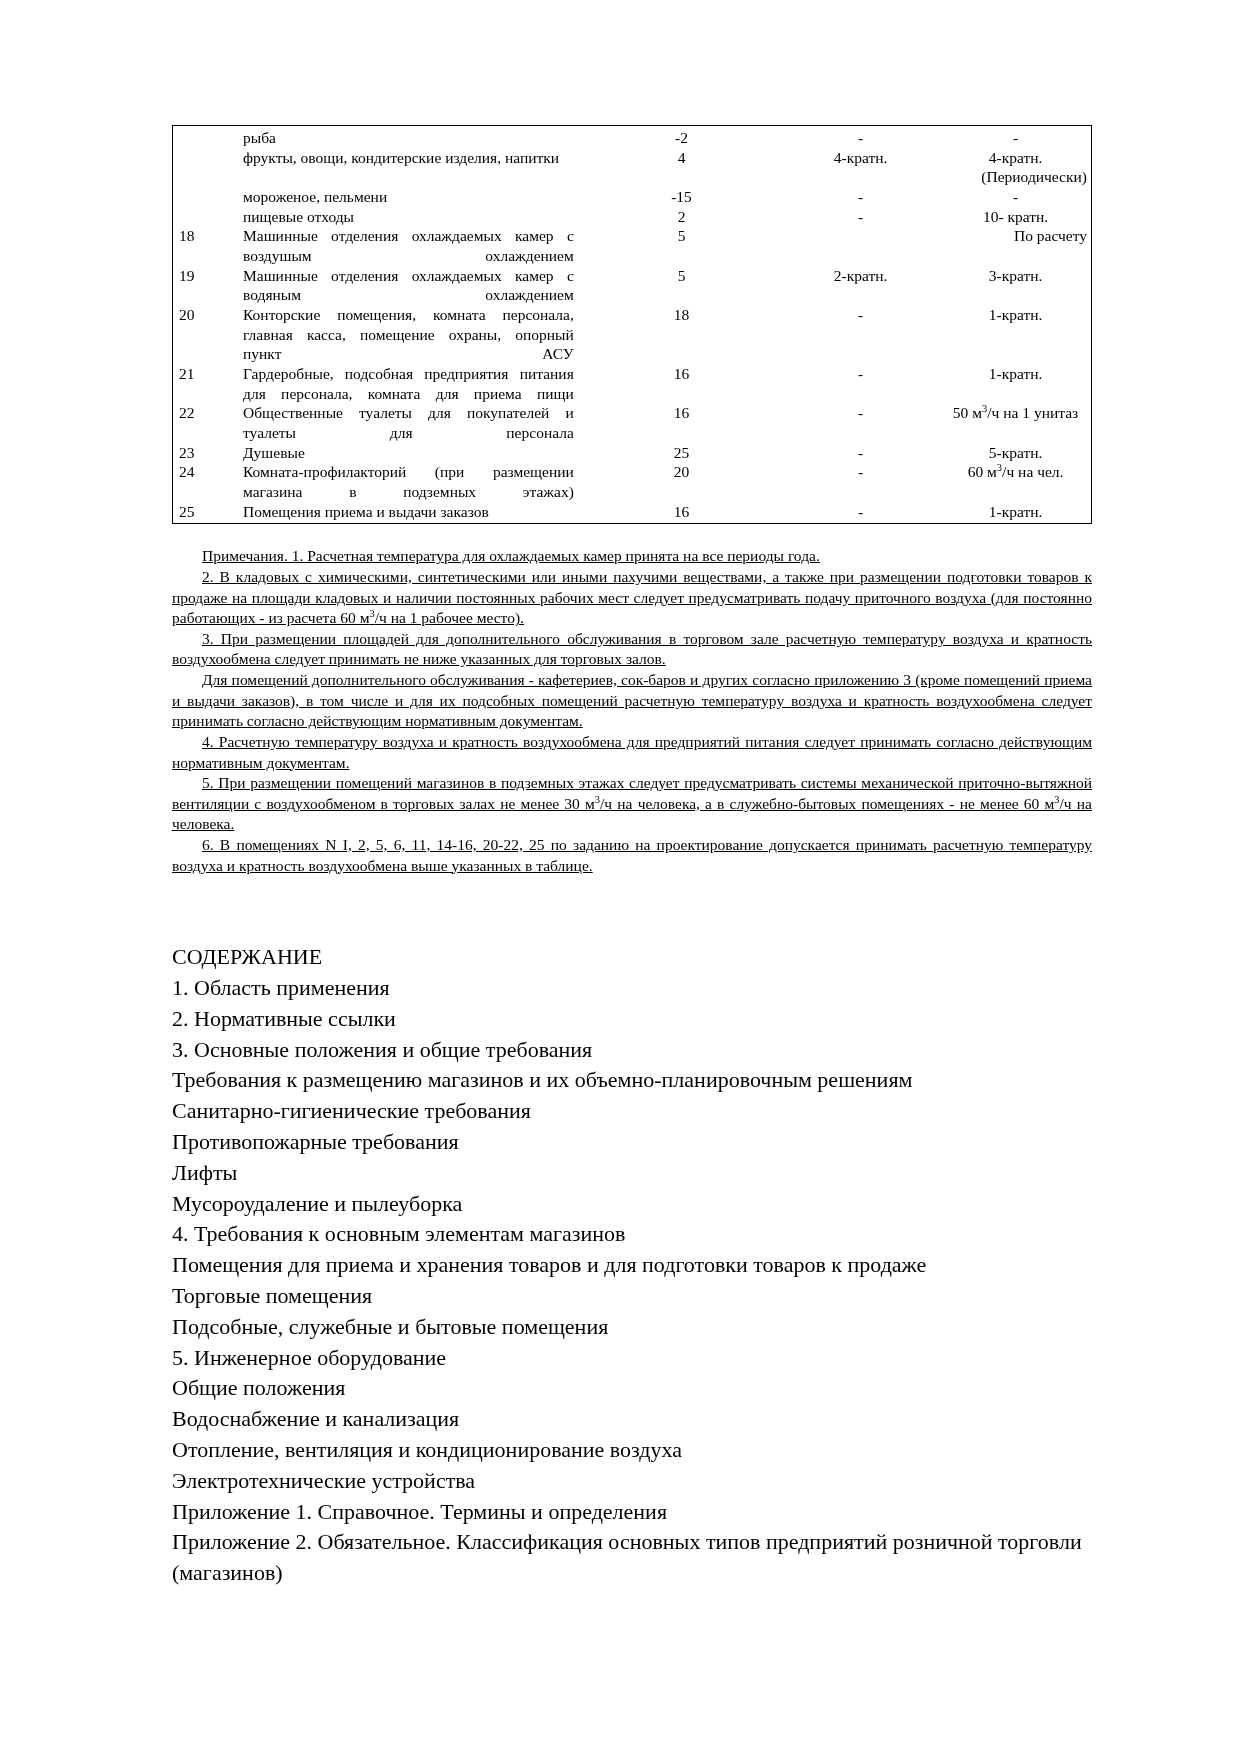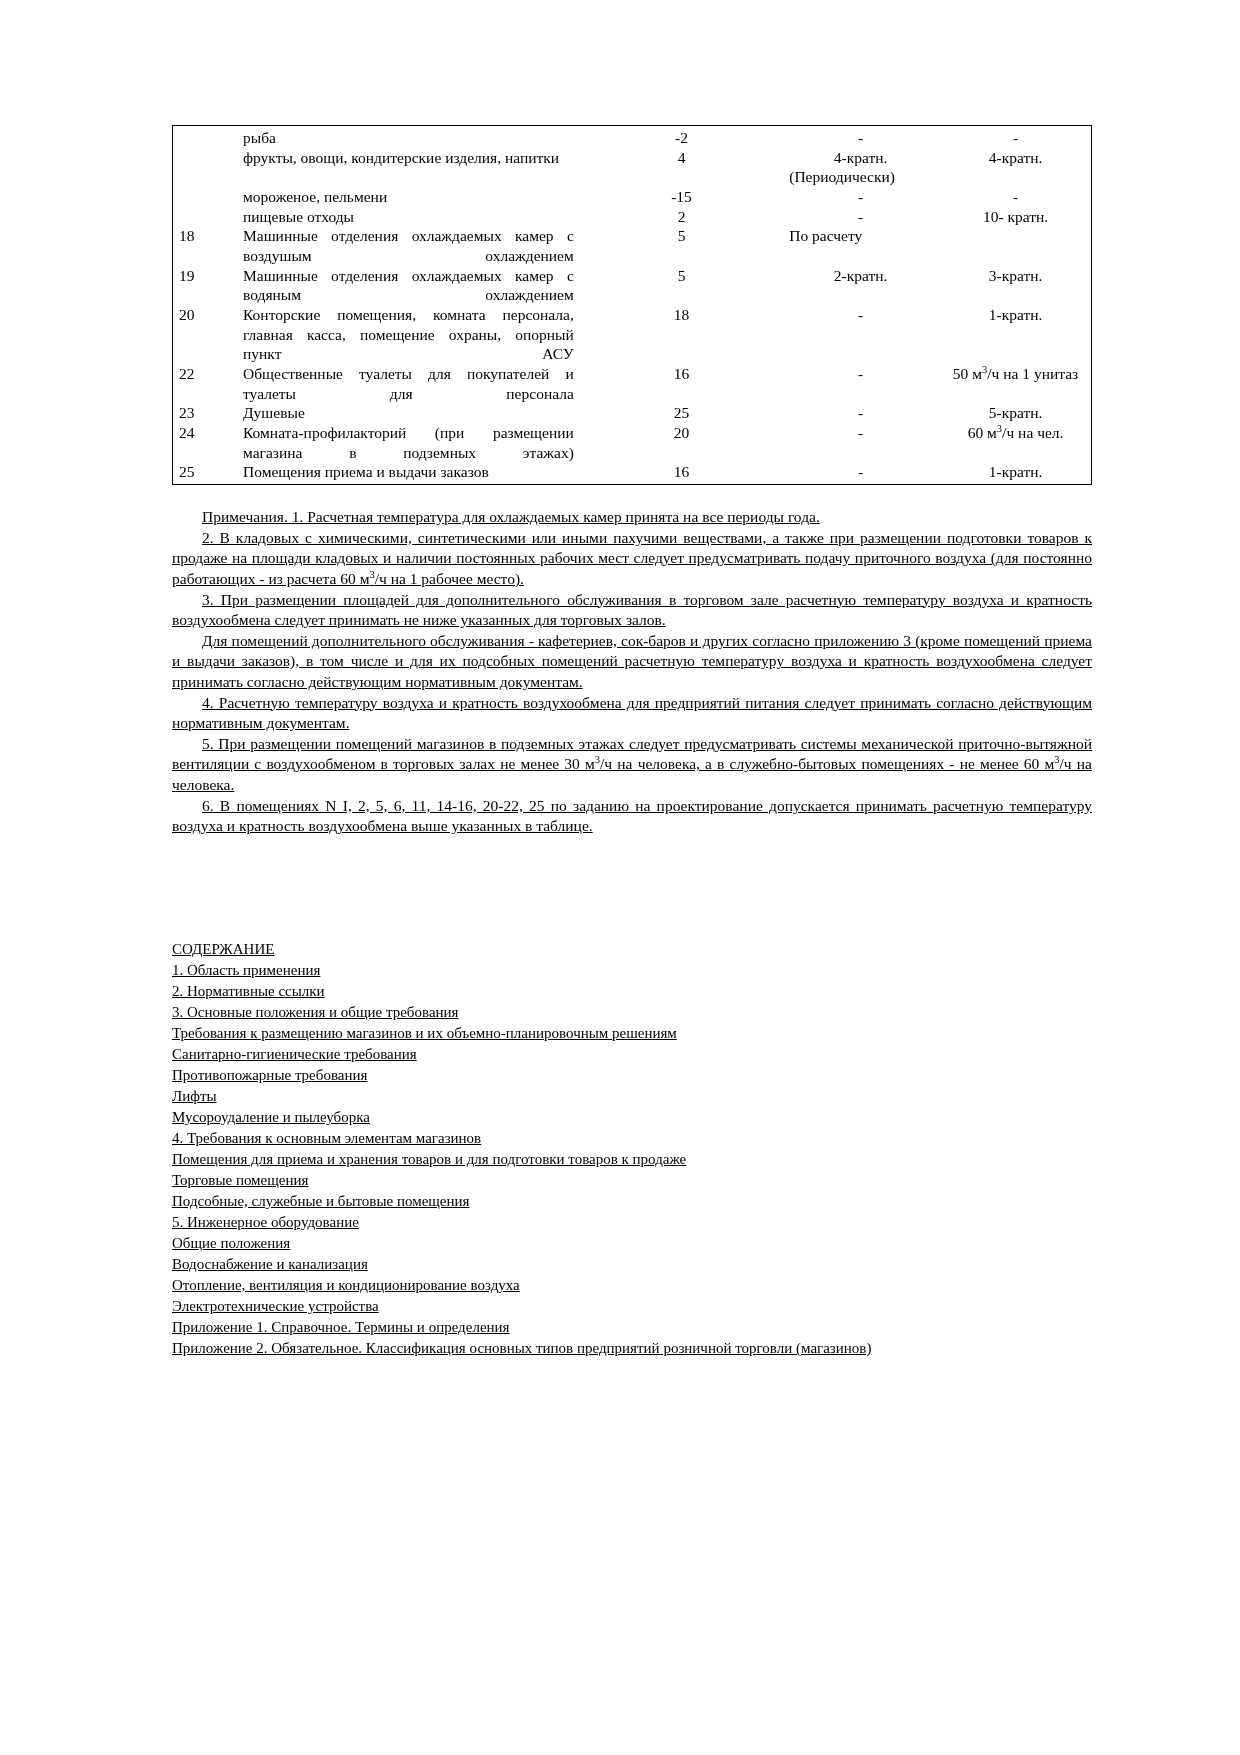--- a/index.html
+++ b/index.html
@@ -66,21 +66,21 @@
   td.c-in {
     width: 138px;
     text-align: center;
     border-right: 1.6px solid #000;
   }
   td.c-out {
     width: 138px;
     text-align: center;
   }
   td.c-span2 {
-    text-align: left;
+    text-align: right;
   }
   .tbl-wrap {
     position: relative;
     border-top: 1.6px solid #000;
     border-bottom: 1.6px solid #000;
     border-left: 1.6px solid #000;
     border-right: 1.6px solid #000;
     width: 920px;
     box-sizing: border-box;
     padding-top: 2px;
@@ -99,25 +99,24 @@
     text-align: justify;
   }
   .notes p {
     margin: 0;
     text-indent: 30px;
     text-decoration: underline;
   }
 
   
   .toc {
-    margin-top: 102px;
-    width: 920px;
-    font-size: 15px;
+    margin-top: 66px;
+    width: 920px;
+    font-size: 22px;
     line-height: 1.40;
-    text-decoration: underline;
   }
   .toc div { margin: 0; }
 </style>
 </head>
 <body>
 
 <div class="page">
 
   <div class="tbl-wrap">
     <table class="spec-table">
@@ -177,20 +176,27 @@
         </tr>
 
         <tr class="row-pad">
           <td class="c-num">20</td>
           <td class="c-name">Конторские помещения, комната персонала, главная касса, помещение охраны, опорный пункт АСУ</td>
           <td class="c-temp">18</td>
           <td class="c-in">-</td>
           <td class="c-out">1-кратн.</td>
         </tr>
 
+        <tr class="row-pad">
+          <td class="c-num">21</td>
+          <td class="c-name">Гардеробные, подсобная предприятия питания для персонала, комната для приема пищи</td>
+          <td class="c-temp">16</td>
+          <td class="c-in">-</td>
+          <td class="c-out">1-кратн.</td>
+        </tr>
 
         <tr class="row-pad">
           <td class="c-num">22</td>
           <td class="c-name">Общественные туалеты для покупателей и туалеты для персонала</td>
           <td class="c-temp">16</td>
           <td class="c-in">-</td>
           <td class="c-out">50 м<sup>3</sup>/ч на 1 унитаз</td>
         </tr>
 
         <tr class="row-pad">

